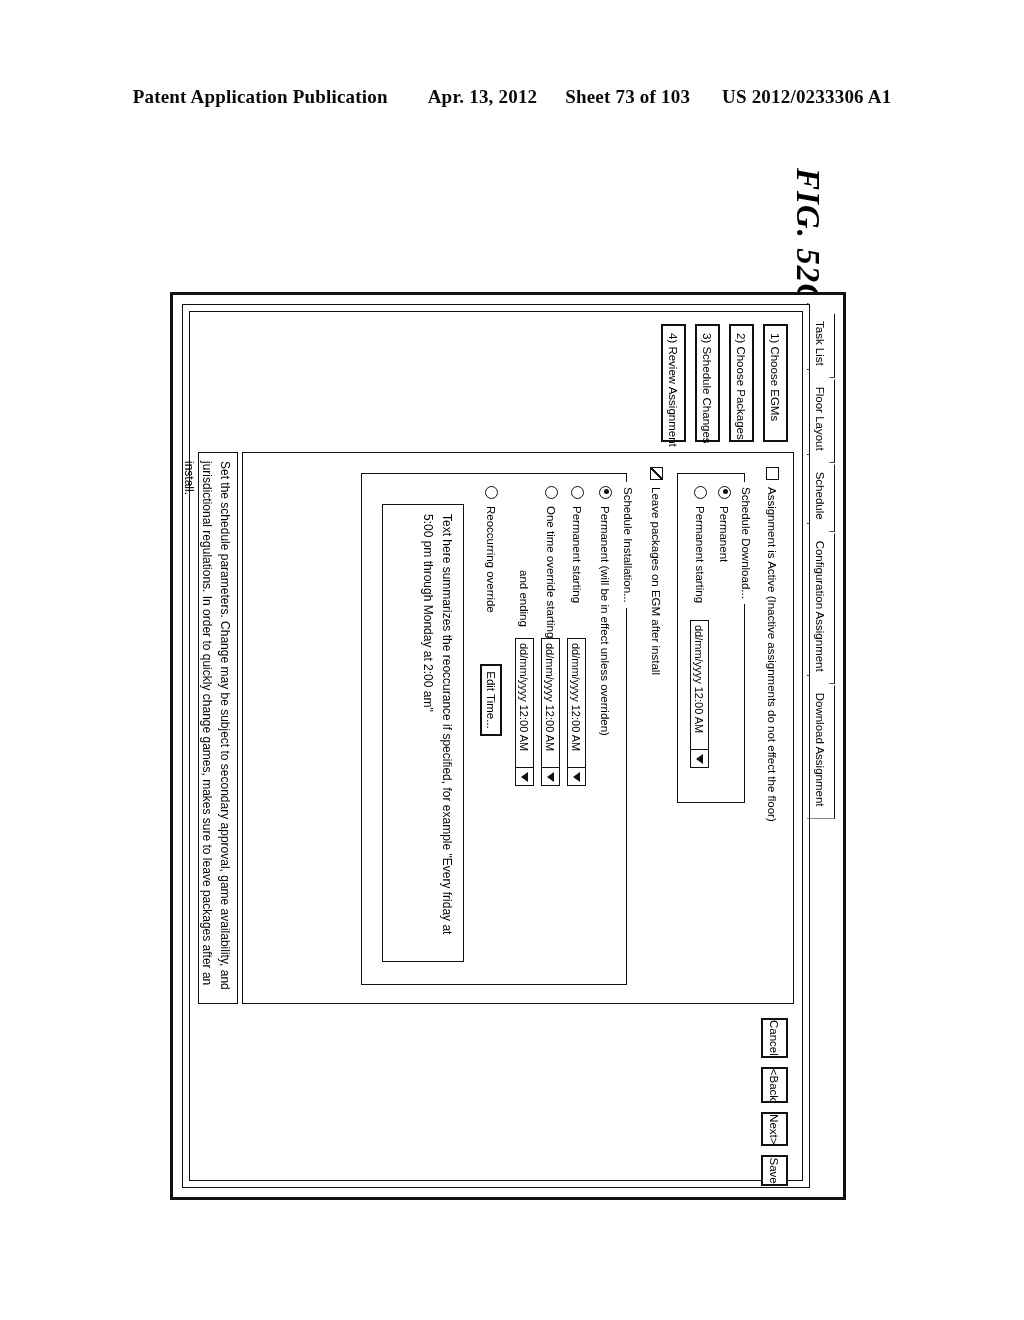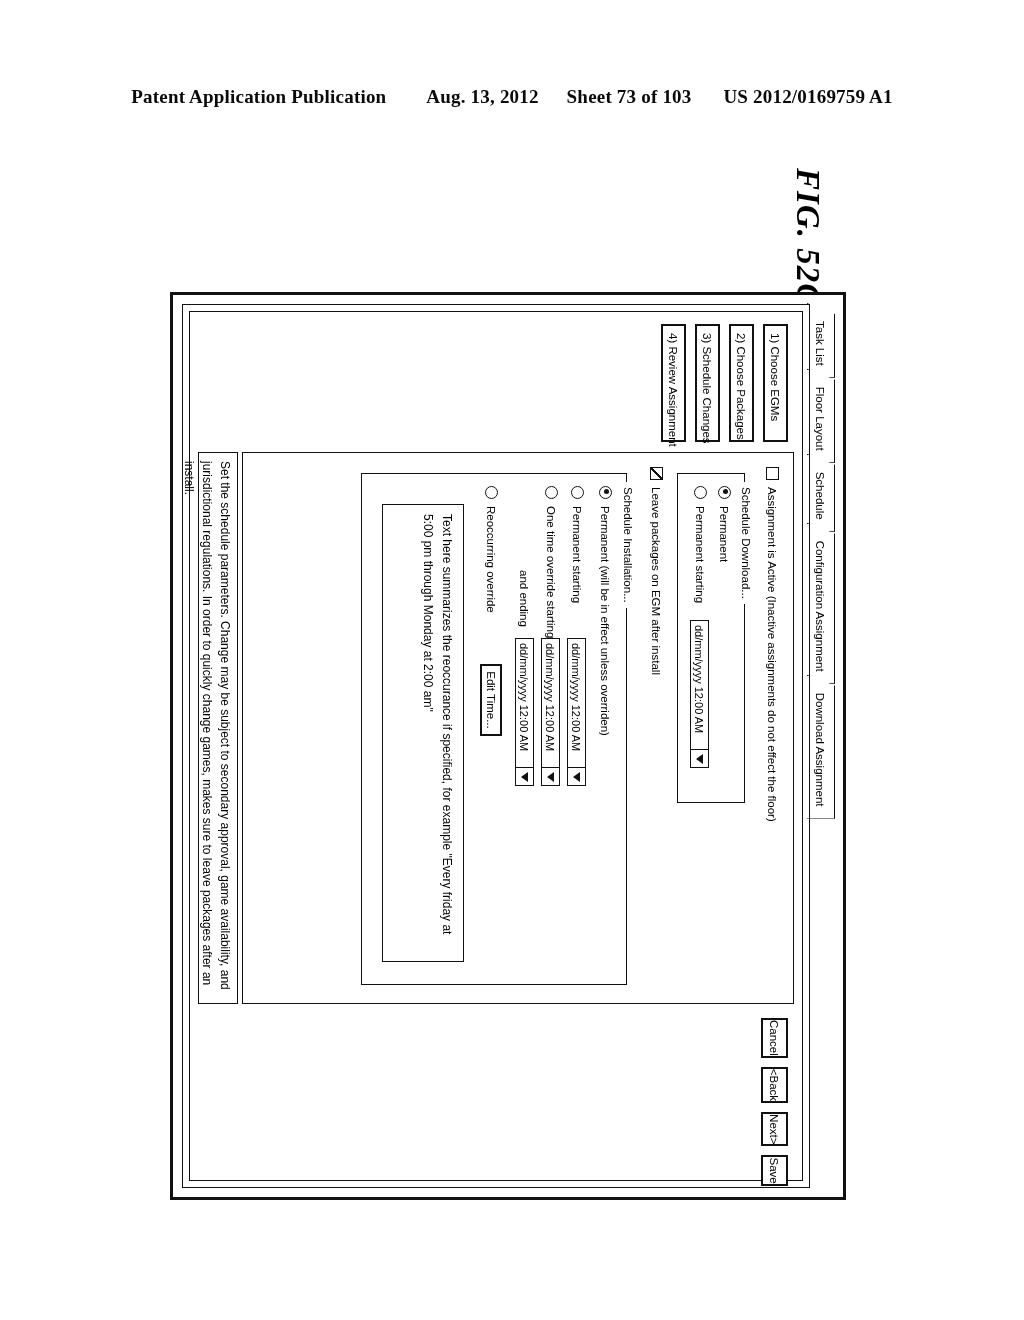--- a/index.html
+++ b/index.html
@@ -332,25 +332,25 @@
     justify-content: center;
     white-space: nowrap;
   }
 </style>
 </head>
 <body>
 
 <div class="page-header">
   <span class="seg">Patent Application Publication</span>
   <span class="gap-lg"></span>
-  <span class="seg">Aug. 13, 2012</span>
+  <span class="seg">Apr. 13, 2012</span>
   <span class="gap-md"></span>
   <span class="seg">Sheet 73 of 103</span>
   <span class="gap-sm"></span>
-  <span class="seg">US 2012/0169759 A1</span>
+  <span class="seg">US 2012/0233306 A1</span>
 </div>
 
 <div class="fig-label">FIG. 52C</div>
 
 <div id="rot-stage">
   <div id="app-window">
 
     <div class="tabstrip">
       <div class="tab">
         <span>Task List</span>

